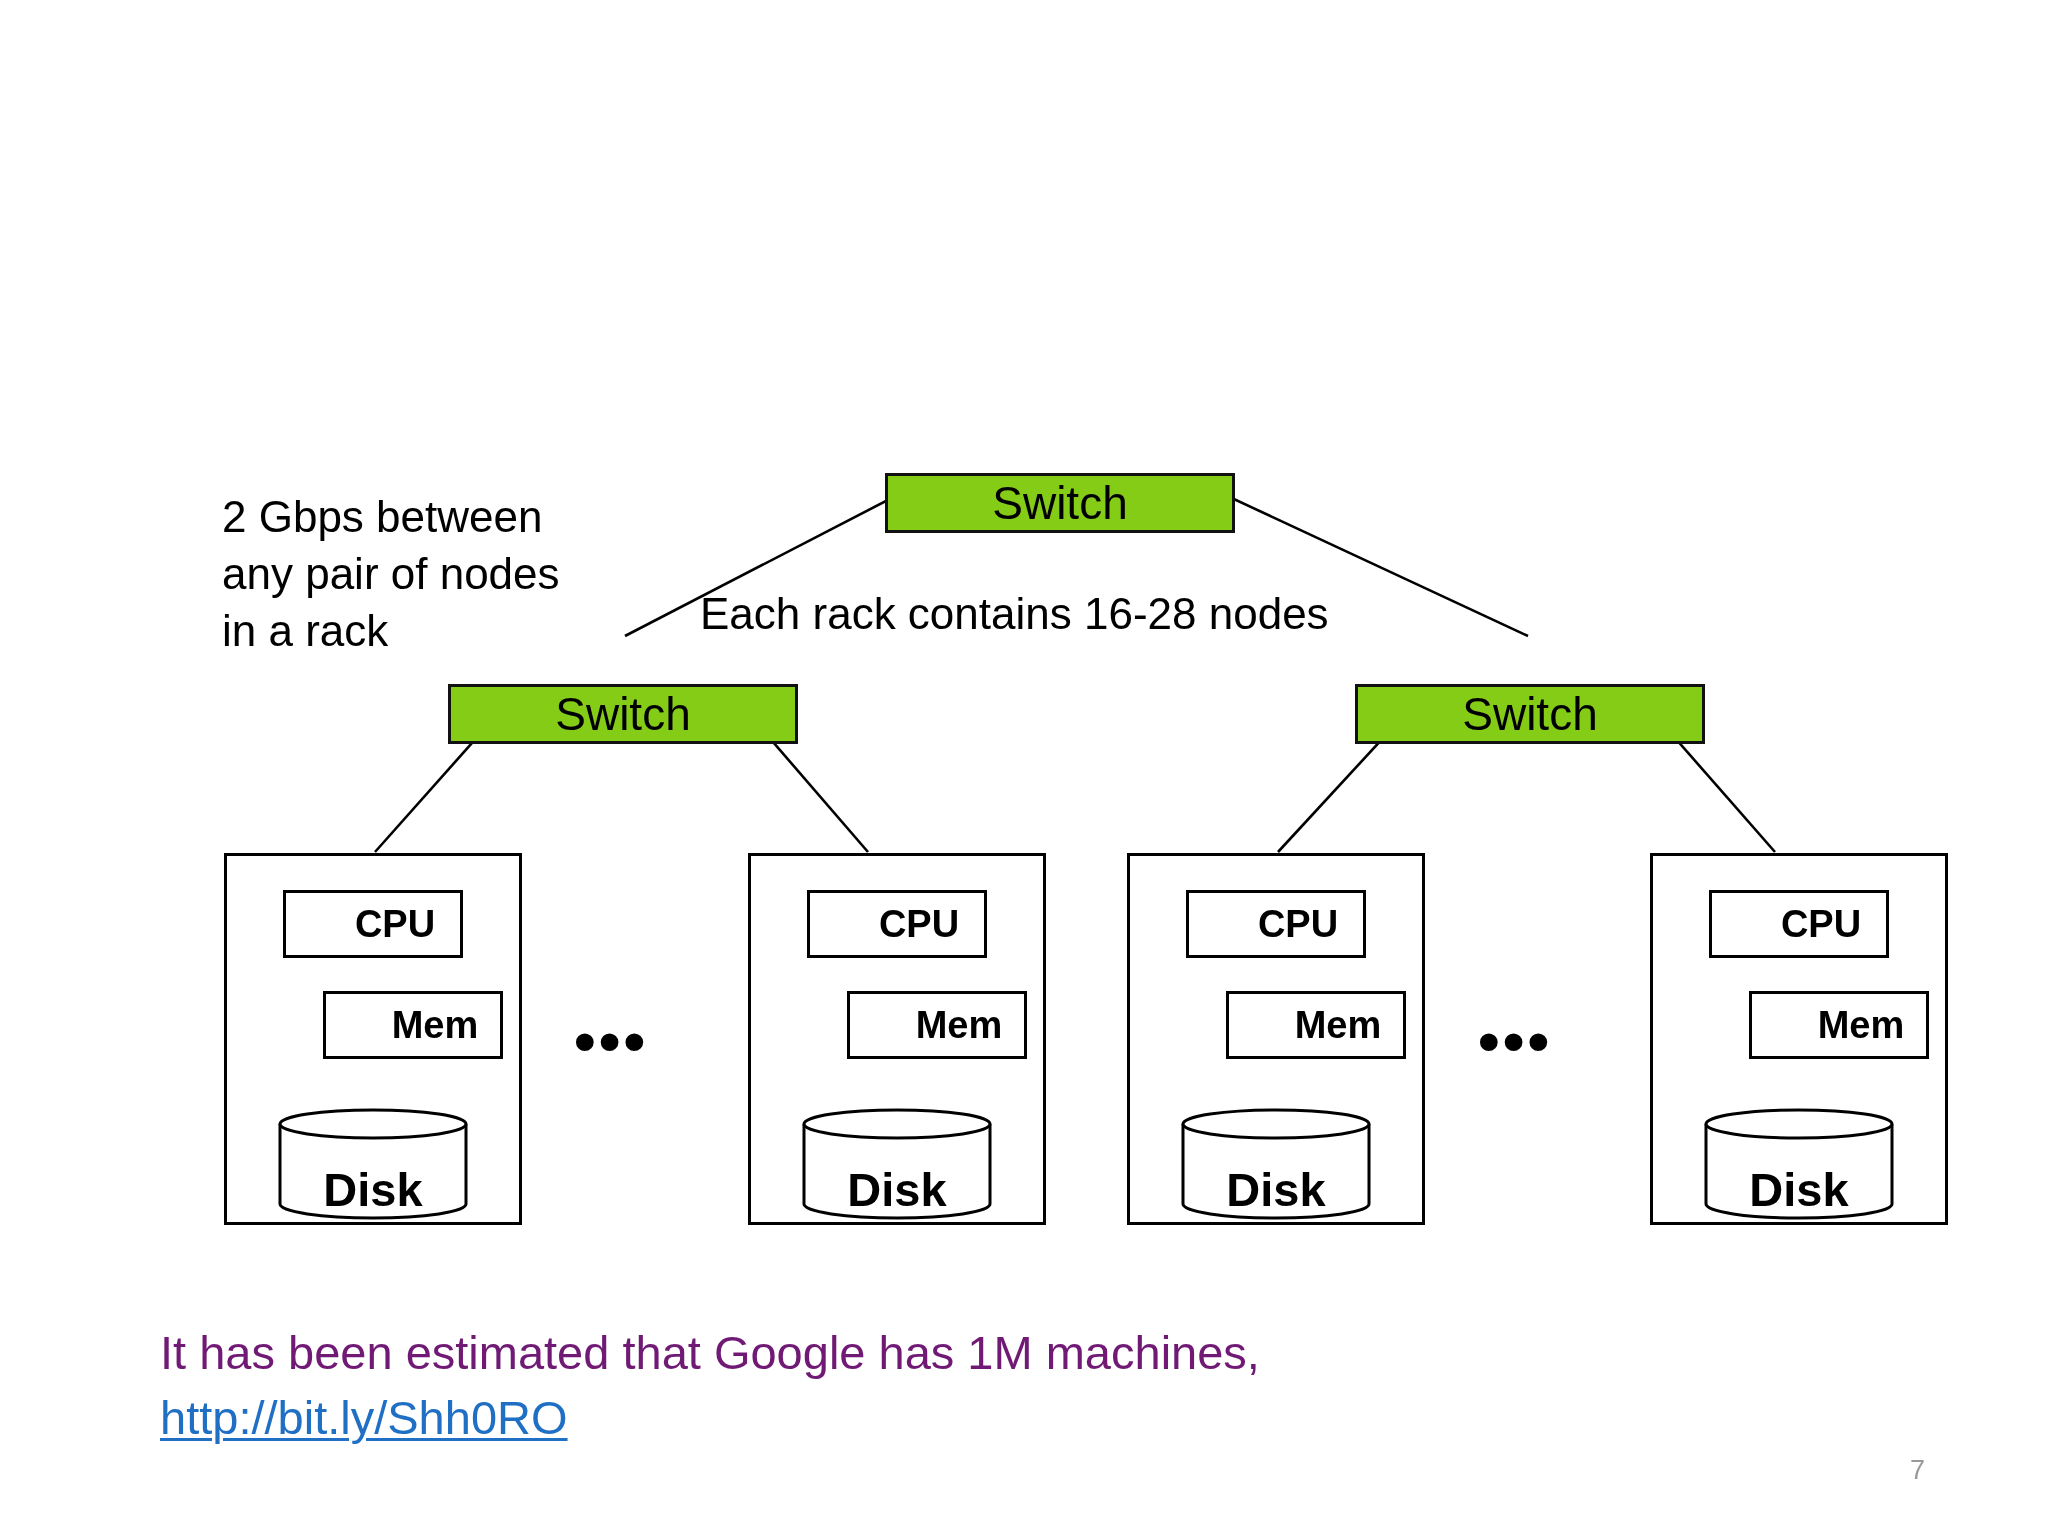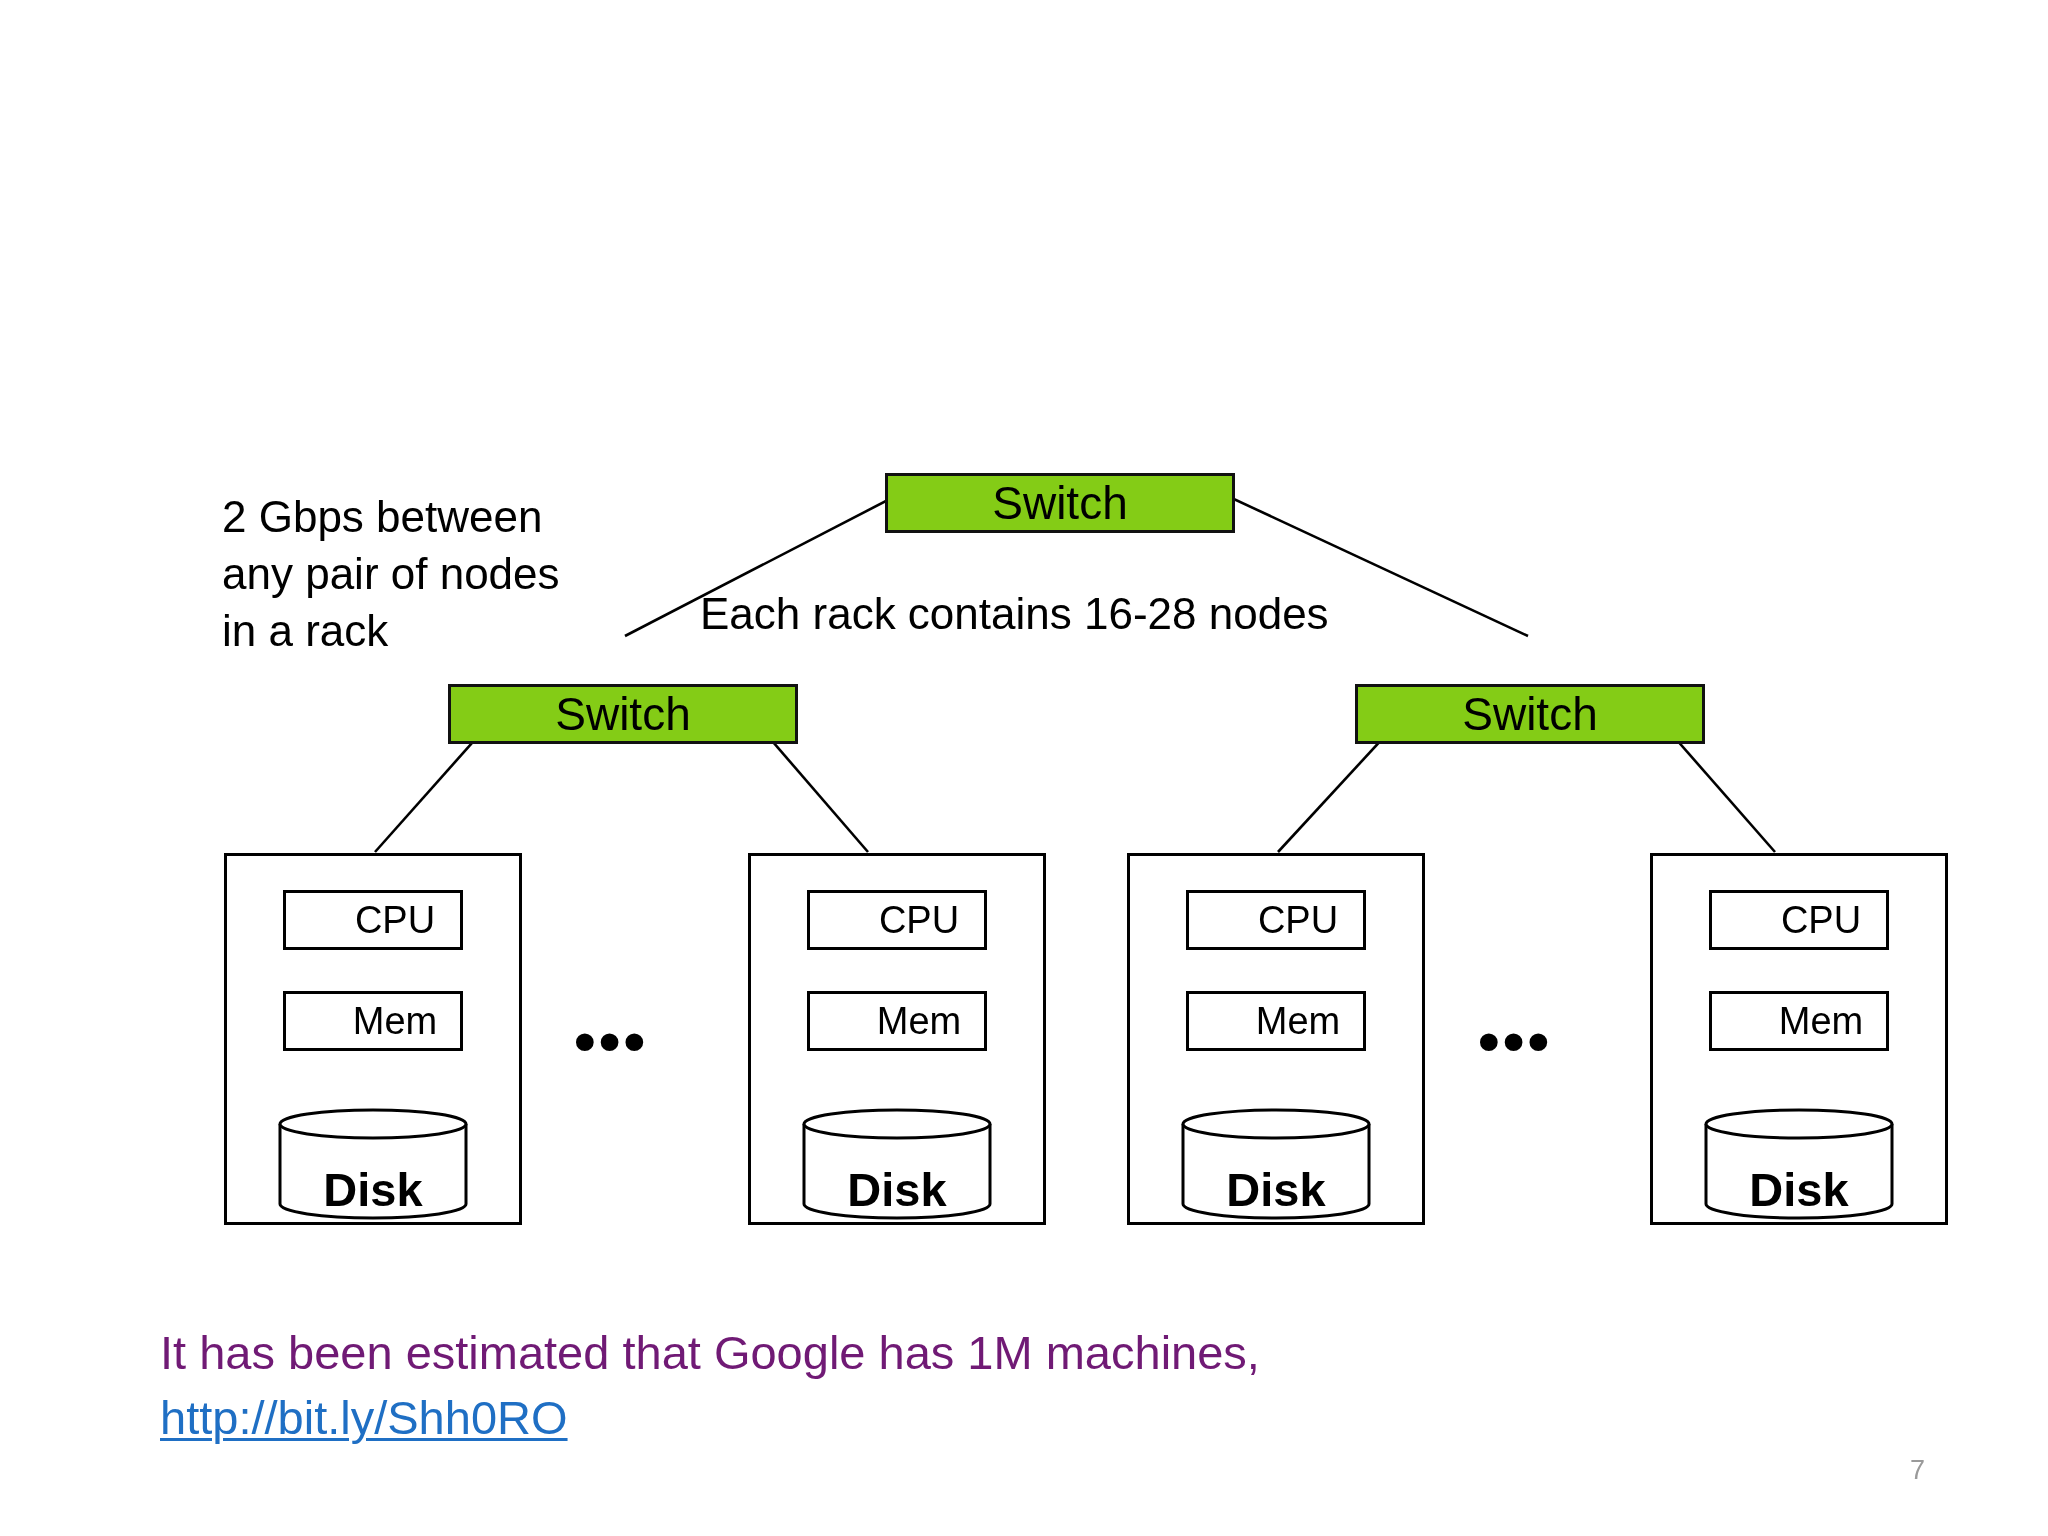--- a/index.html
+++ b/index.html
@@ -91,34 +91,34 @@
   #rack-1 { left: 224px; }
   #rack-2 { left: 748px; }
   #rack-3 { left: 1127px; }
   #rack-4 { left: 1650px; }
 
   .comp-box {
     position: absolute;
     left: 50%;
     transform: translateX(-50%);
     width: 180px;
-    height: 60px;
+    height: 68px;
     border: 3px solid #000000;
     box-sizing: border-box;
     display: flex;
     align-items: center;
     justify-content: center;
     font-size: 38px;
-    font-weight: normal;
+    font-weight: bold;
     color: #000000;
     background: #ffffff;
     padding-left: 44px;
   }
   .comp-cpu { top: 34px; }
-  .comp-mem { top: 135px; }
+  .comp-mem { top: 135px; margin-left: 40px; }
 
   
   .disk {
     position: absolute;
     left: 50%;
     transform: translateX(-50%);
     top: 254px;
     width: 192px;
     height: 108px;
   }

